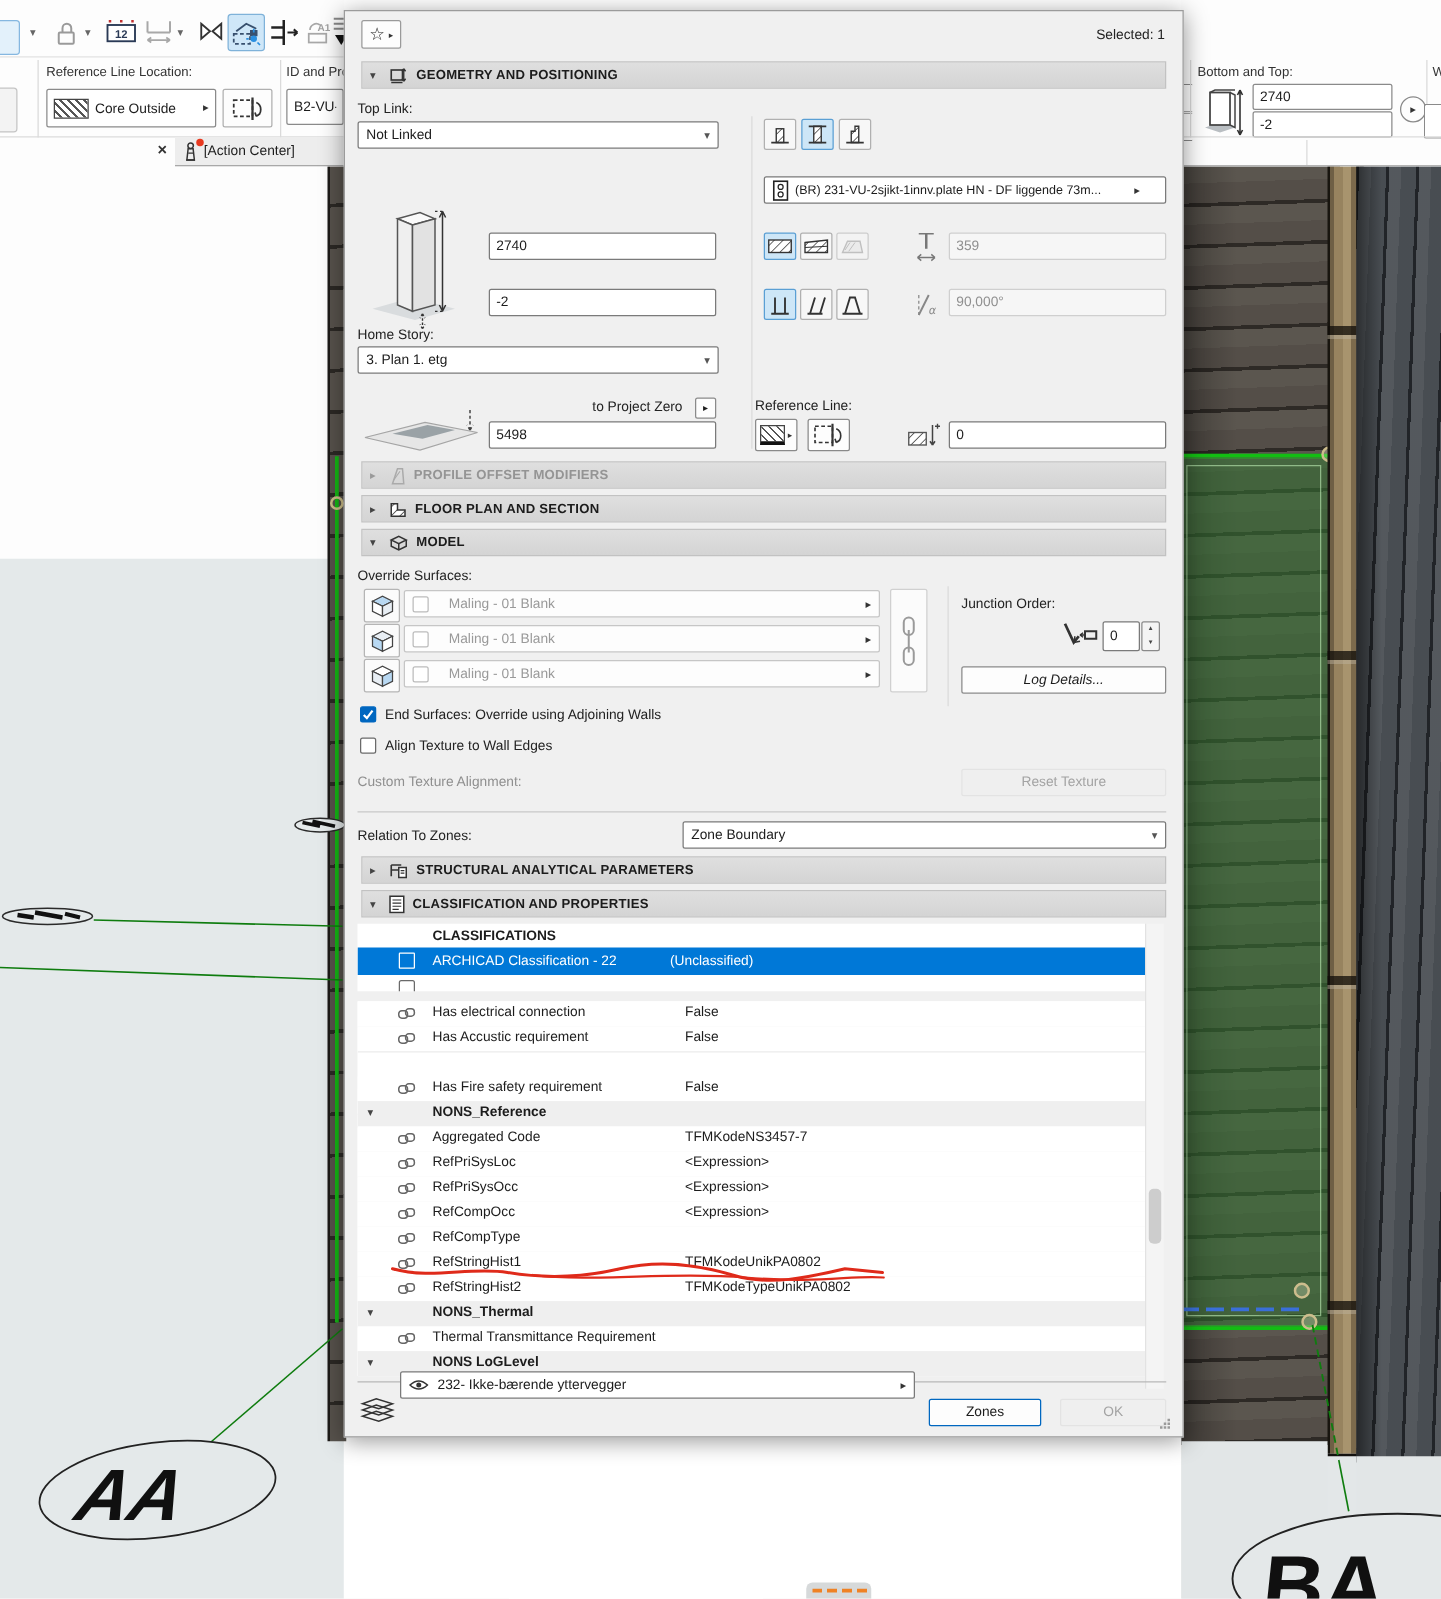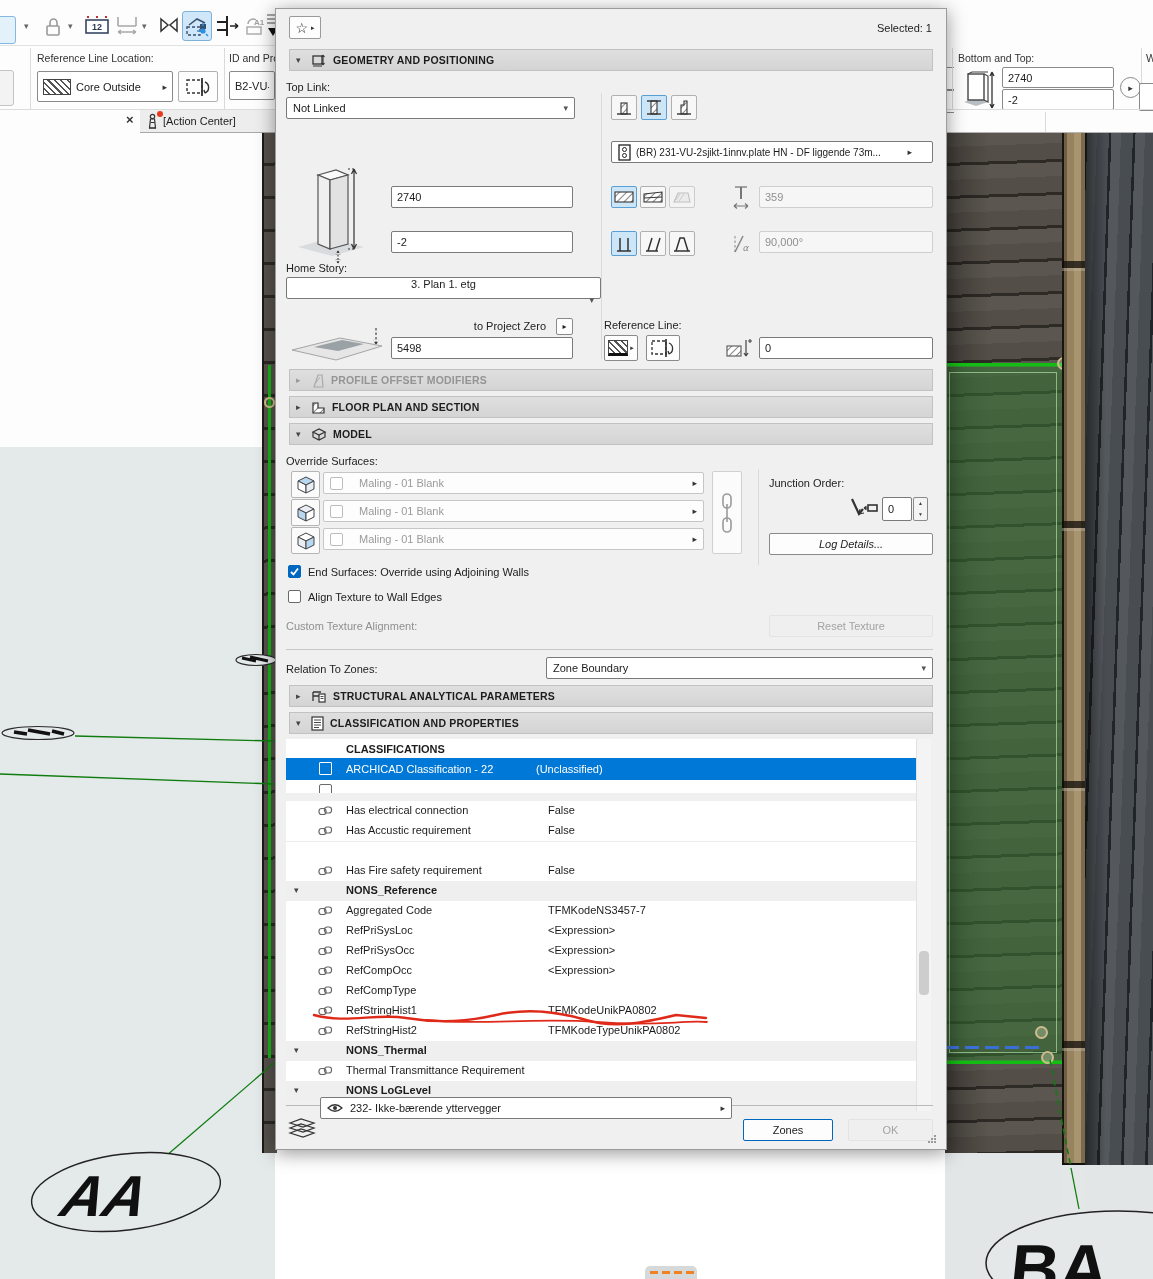--- a/index.html
+++ b/index.html
@@ -336,21 +336,21 @@
     <polygon points="24,16 36,21 36,90 24,85" fill="#efefef" stroke="#555" stroke-width="1.2"></polygon>
     <polygon points="36,21 54,16 54,85 36,90" fill="#e2e2e2" stroke="#555" stroke-width="1.2"></polygon>
     <path d="M60,10 v80 M60,10 l-2.5,5 M60,10 l2.5,5 M60,90 l-2.5,-5 M60,90 l2.5,-5" stroke="#333" stroke-width="1.2" fill="none"></path>
     <path d="M54,10 h8 M54,90 h8" stroke="#333" stroke-width="1" stroke-dasharray="2 2"></path>
     <path d="M44,92 v12 M44,104 l-2,-3.5 M44,104 l2,-3.5 M44,92 l-2,3.5 M44,92 l2,3.5" stroke="#333" stroke-width="1.1" fill="none" stroke-dasharray="2 1.5"></path>
   </svg>
 
   <input class="inp" style="left: 115px; top: 177px; width: 182px;" readonly="" value="2740">
   <input class="inp" style="left: 115px; top: 222px; width: 182px;" readonly="" value="-2">
   <span class="dlg-lbl" style="left:10px;top:253px;">Home Story:</span>
-  <div class="combo" style="left:10px;top:268px;width:315px;flex-direction:column;">
+  <div class="combo" style="left:10px;top:268px;width:289px;">
     <span>3. Plan 1. etg</span>
     <span class="chev">▾</span>
   </div>
 
   <div class="toggle sel" style="left:335px;top:177px;height:22px;">
     <svg width="20" height="14">
       <rect x="1" y="2" width="18" height="10" fill="url(#hp)" stroke="#333" stroke-width="1.1"></rect>
     </svg>
   </div>
   <div class="toggle" style="left:364px;top:177px;height:22px;">

